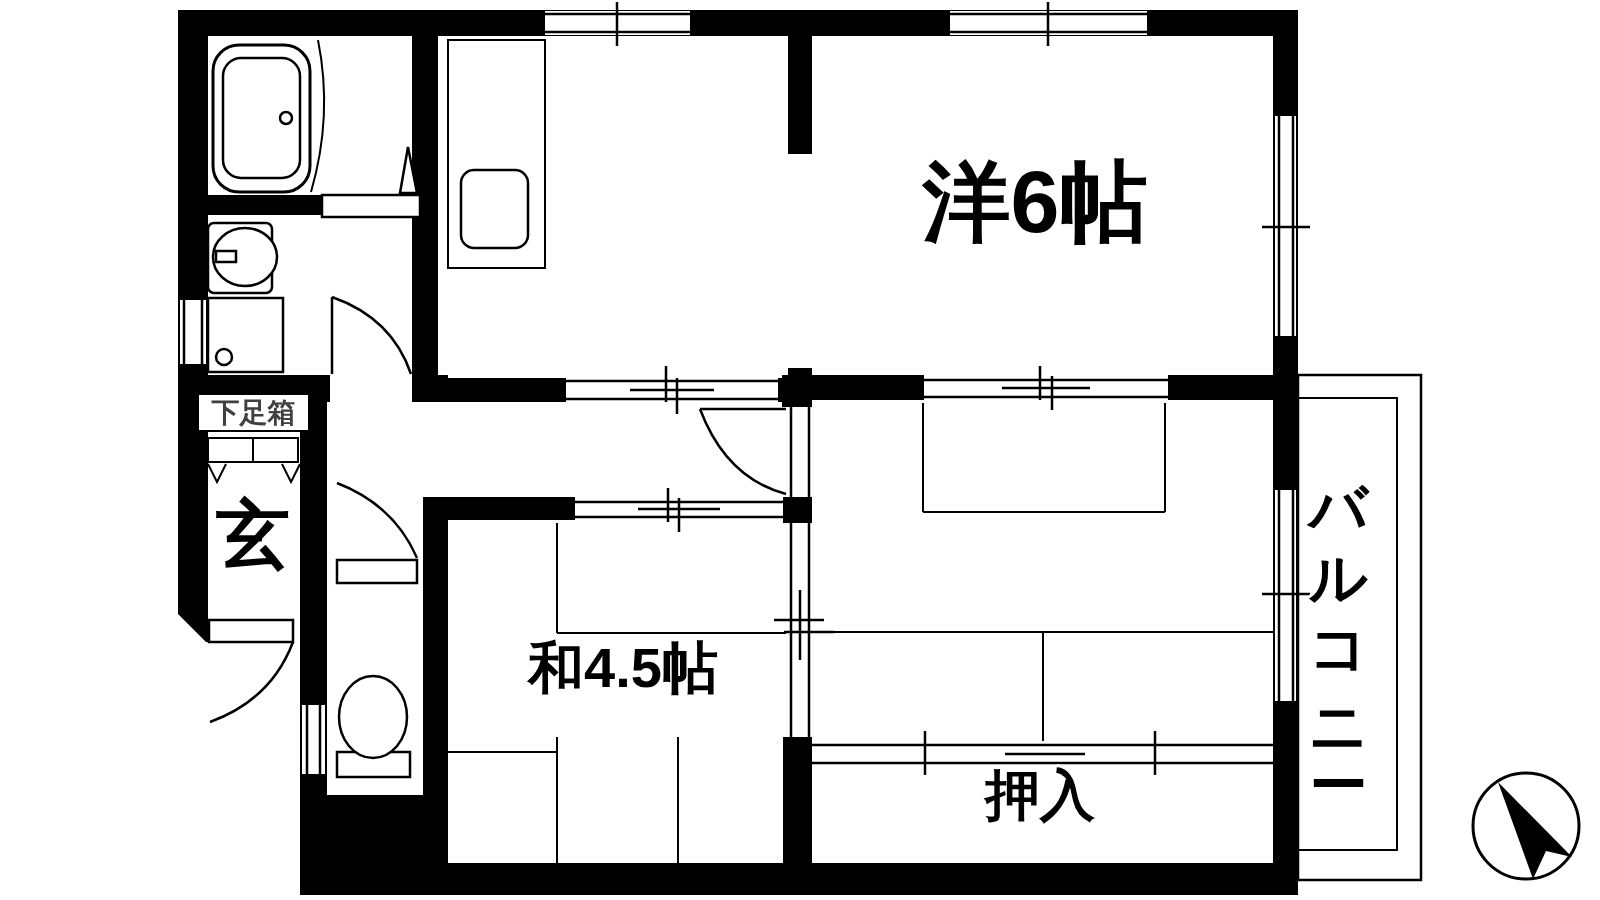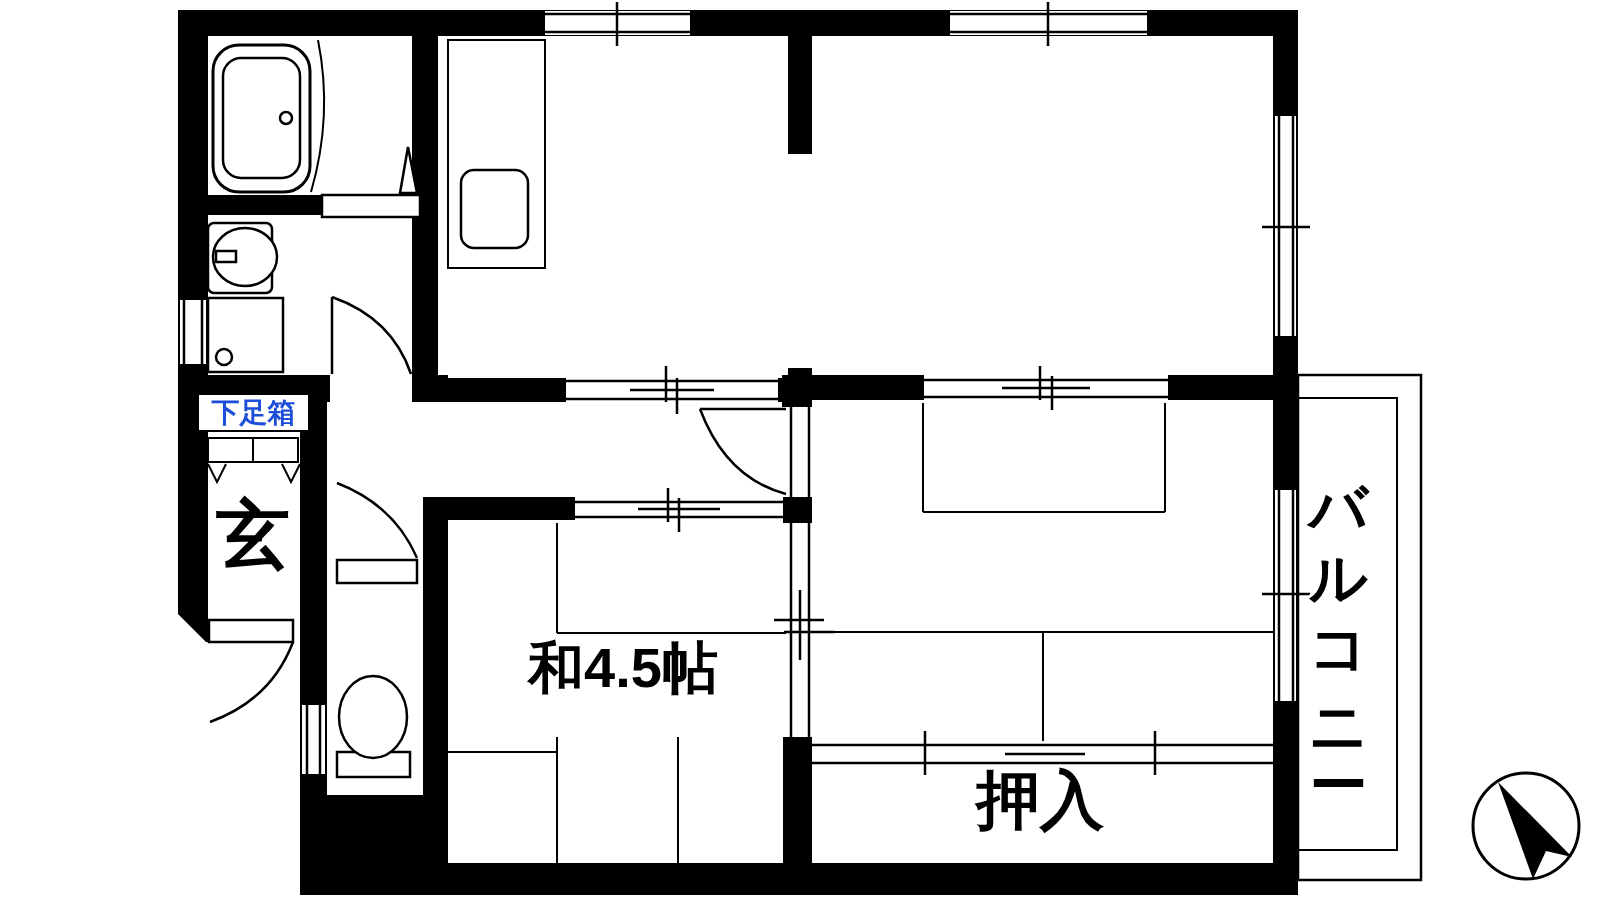--- a/index.html
+++ b/index.html
@@ -8,27 +8,27 @@
   #plan svg{position:absolute;left:0;top:0;}
   .lab{position:absolute;color:#000;font-weight:bold;text-align:center;line-height:1;
        white-space:nowrap;
        text-shadow:-3px 0 0 #fff,3px 0 0 #fff,0 -3px 0 #fff,0 3px 0 #fff,
                    -2px -2px 0 #fff,2px 2px 0 #fff,-2px 2px 0 #fff,2px -2px 0 #fff;}
   .lab-dk1{left:578px;top:103px;width:120px;font-size:84px;}
   .lab-dk2{left:512px;top:200px;width:270px;font-size:86px;}
   .lab-yo{left:885px;top:158px;width:300px;font-size:88px;}
   .lab-wa6{left:890px;top:518px;width:300px;font-size:88px;}
   .lab-wa45{left:443px;top:640px;width:360px;font-size:56px;}
-  .lab-oshi{left:930px;top:768px;width:220px;font-size:64px;}
+  .lab-oshi{left:930px;top:768px;width:220px;font-size:55px;}
   .lab-gen{left:213px;top:498px;width:80px;font-size:74px;}
   .lab-bal{left:1310px;top:442px;height:390px;font-size:58px;
            writing-mode:vertical-rl;text-orientation:upright;letter-spacing:12px;text-align:left;}
   .lab-shoe{left:197px;top:393px;width:109px;height:35px;font-size:28px;font-weight:bold;
             background:#fff;border:2px solid #000;display:flex;align-items:center;
-            justify-content:center;text-shadow:none;position:absolute;color:#1d4ed8;}
+            justify-content:center;text-shadow:none;position:absolute;color:#404040;}
 </style>
 </head>
 <body>
 
 <div id="plan">
 <svg width="1600" height="900" viewBox="0 0 1600 900">
 
   <g fill="#000">
     <rect x="178" y="10" width="1120" height="26"></rect>
     <rect x="178" y="10" width="30" height="632"></rect>
@@ -215,18 +215,19 @@
     <rect x="1298" y="375" width="123" height="505" stroke-width="2.5"></rect>
     <path d="M1298,398 H1397 V850 H1298" stroke-width="2"></path>
   </g>
 
   <g>
     <circle cx="1526" cy="826" r="53" fill="#fff" stroke="#000" stroke-width="3"></circle>
     <path d="M1498,782 L1572,857 L1546,851 L1533,879 Z" fill="#000"></path>
   </g>
 </svg>
 
+  <div class="lab lab-yo">洋6帖</div>
   <div class="lab lab-wa45">和4.5帖</div>
   <div class="lab lab-oshi">押入</div>
   <div class="lab lab-gen">玄</div>
   <div class="lab lab-bal">バルコニー</div>
   <div class="lab-shoe">下足箱</div>
 </div>
 
 </body></html>

